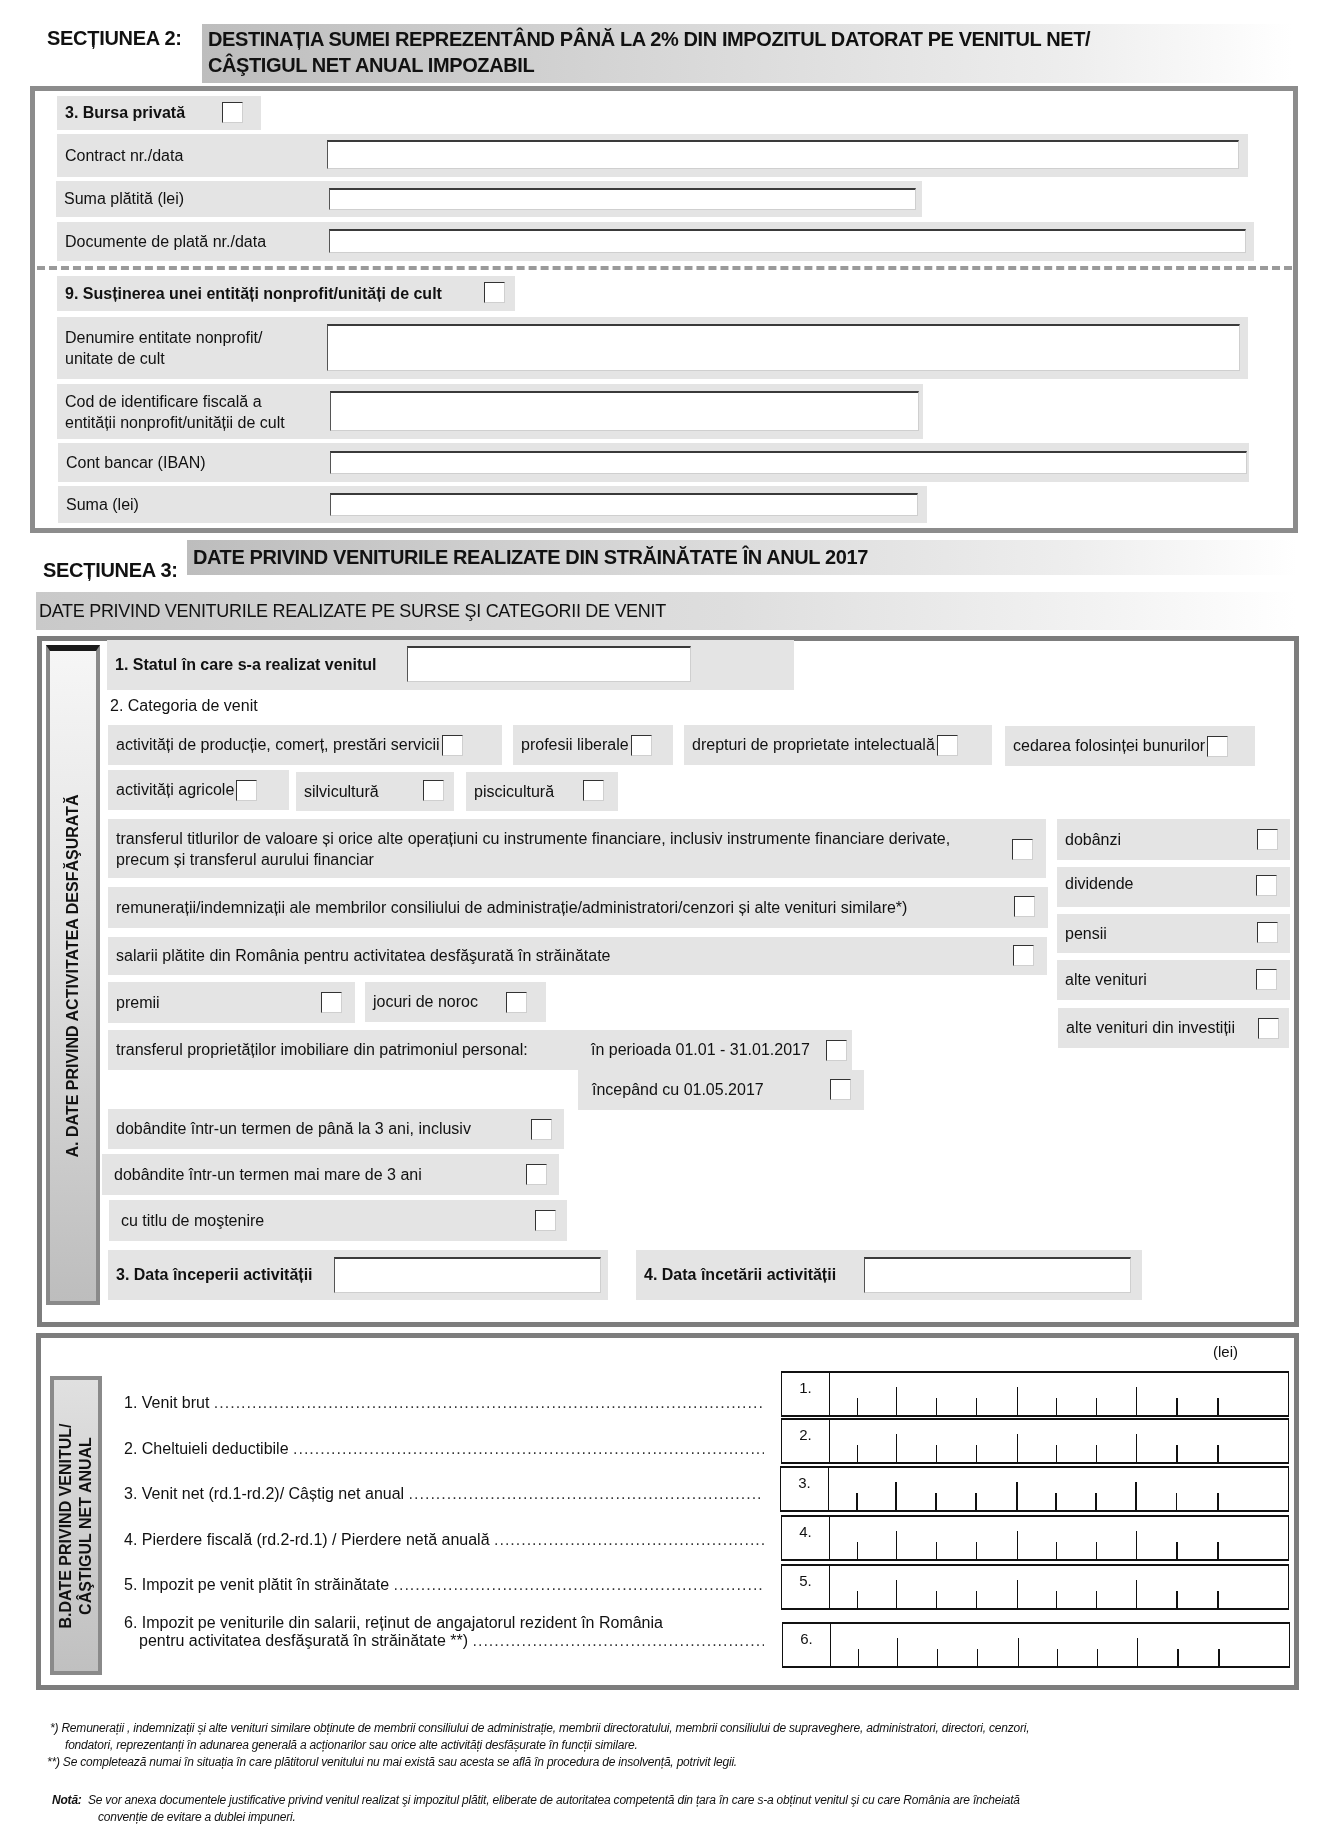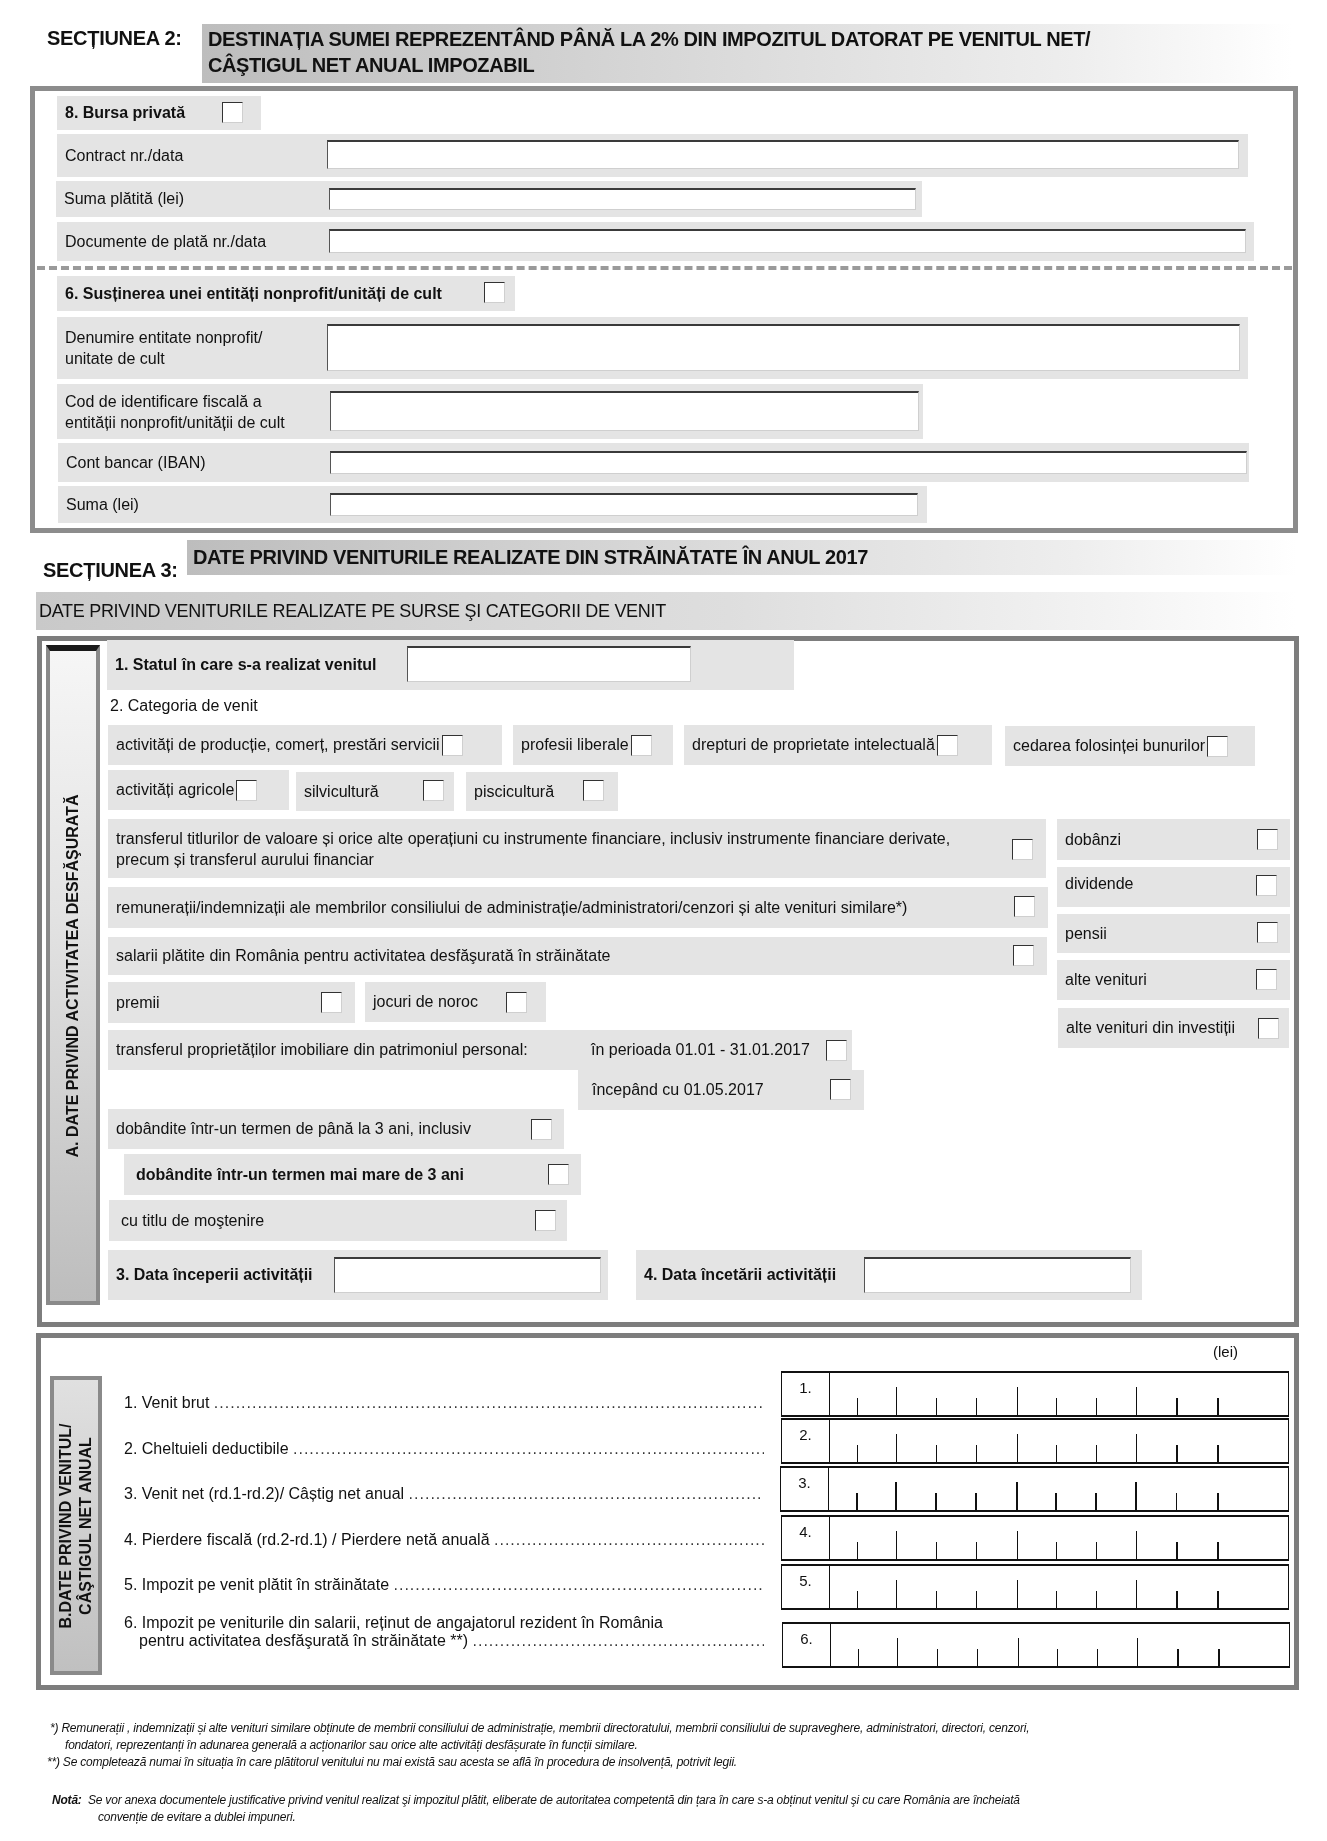--- a/index.html
+++ b/index.html
@@ -42,41 +42,41 @@
 
 <div class="abs sec-label" style="left:47px;top:27px;">SECȚIUNEA 2:</div>
 <div class="abs sec-head" style="left:202px;top:24px;width:1090px;height:59px;">
   <div>DESTINAȚIA SUMEI REPREZENTÂND PÂNĂ LA 2% DIN IMPOZITUL DATORAT PE  VENITUL NET/</div>
   <div>CÂŞTIGUL NET ANUAL  IMPOZABIL</div>
 </div>
 
 <div class="abs frame" style="left:30px;top:86px;width:1268px;height:447px;"></div>
 
 <div class="abs row bold" style="left:57px;top:96px;width:204px;height:34px;">
-  <span class="txt">8. Bursa privată</span>
+  <span class="txt">3. Bursa privată</span>
   <span class="cb" style="left:165px;top:6px;"></span>
 </div>
 
 <div class="abs row" style="left:57px;top:134px;width:1191px;height:43px;">
   <span class="txt">Contract nr./data</span>
   <div class="inp" style="left:270px;top:6px;width:912px;height:29px;"></div>
 </div>
 <div class="abs row" style="left:56px;top:181px;width:866px;height:36px;">
   <span class="txt">Suma plătită (lei)</span>
   <div class="inp" style="left:273px;top:7px;width:587px;height:22px;"></div>
 </div>
 <div class="abs row" style="left:57px;top:222px;width:1197px;height:39px;">
   <span class="txt">Documente de plată nr./data</span>
   <div class="inp" style="left:272px;top:7px;width:917px;height:24px;"></div>
 </div>
 
 <div class="abs dash" style="left:37px;top:266px;width:1255px;height:0;"></div>
 
 <div class="abs row bold" style="left:57px;top:276px;width:147px;height:35px;width:458px;">
-  <span class="txt">6. Susținerea unei entități nonprofit/unități de cult</span>
+  <span class="txt">9. Susținerea unei entități nonprofit/unități de cult</span>
   <span class="cb" style="left:427px;top:6px;"></span>
 </div>
 
 <div class="abs row" style="left:57px;top:317px;width:1191px;height:62px;">
   <span style="line-height:21px;">
     <span>Denumire entitate nonprofit/</span><br>
     <span>unitate de cult</span>
   </span>
   <div class="inp" style="left:270px;top:7px;width:913px;height:47px;"></div>
 </div>
@@ -173,21 +173,21 @@
 </div>
 <div class="abs row" style="left:578px;top:1070px;width:286px;height:40px;">
   <span class="txt" style="padding-left:6px;">începând cu 01.05.2017</span>
   <span class="cb" style="left:252px;top:9px;"></span>
 </div>
 
 <div class="abs row" style="left:108px;top:1109px;width:456px;height:40px;">
   <span class="txt">dobândite într-un termen de până la 3 ani, inclusiv</span>
   <span class="cb" style="left:423px;top:10px;"></span>
 </div>
-<div class="abs row" style="left:124px;top:1154px;width:457px;height:41px;font-weight:bold;">
+<div class="abs row" style="left:102px;top:1154px;width:457px;height:41px;">
   <span class="txt" style="padding-left:4px;">dobândite într-un termen mai mare de 3 ani</span>
   <span class="cb" style="left:424px;top:10px;"></span>
 </div>
 <div class="abs row" style="left:109px;top:1200px;width:458px;height:41px;">
   <span class="txt" style="padding-left:4px;">cu titlu de moştenire</span>
   <span class="cb" style="left:426px;top:10px;"></span>
 </div>
 
 <div class="abs row" style="left:1057px;top:819px;width:233px;height:41px;">
   <span class="txt">dobânzi</span>

